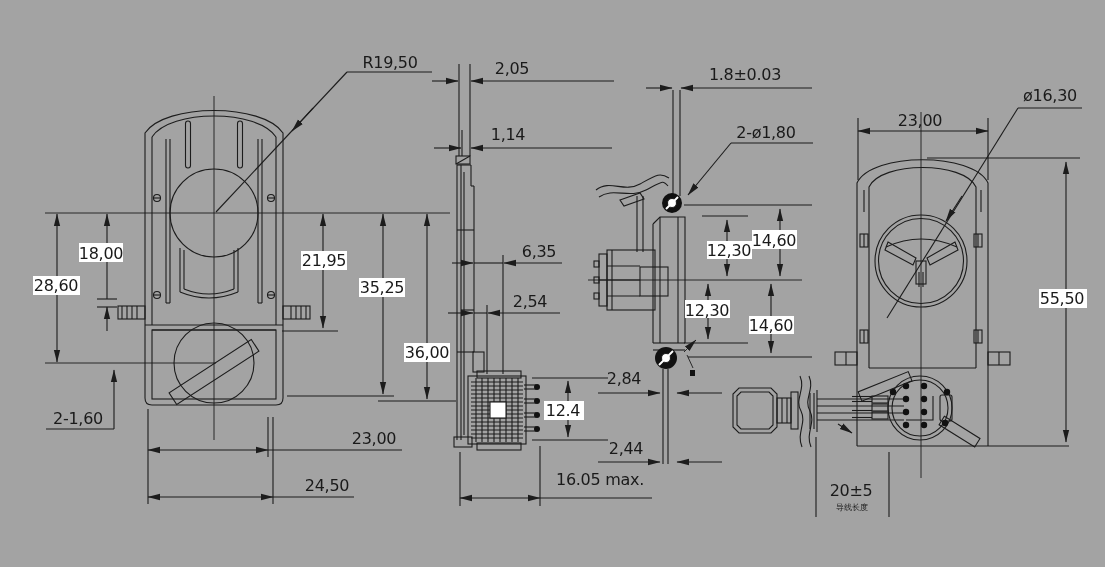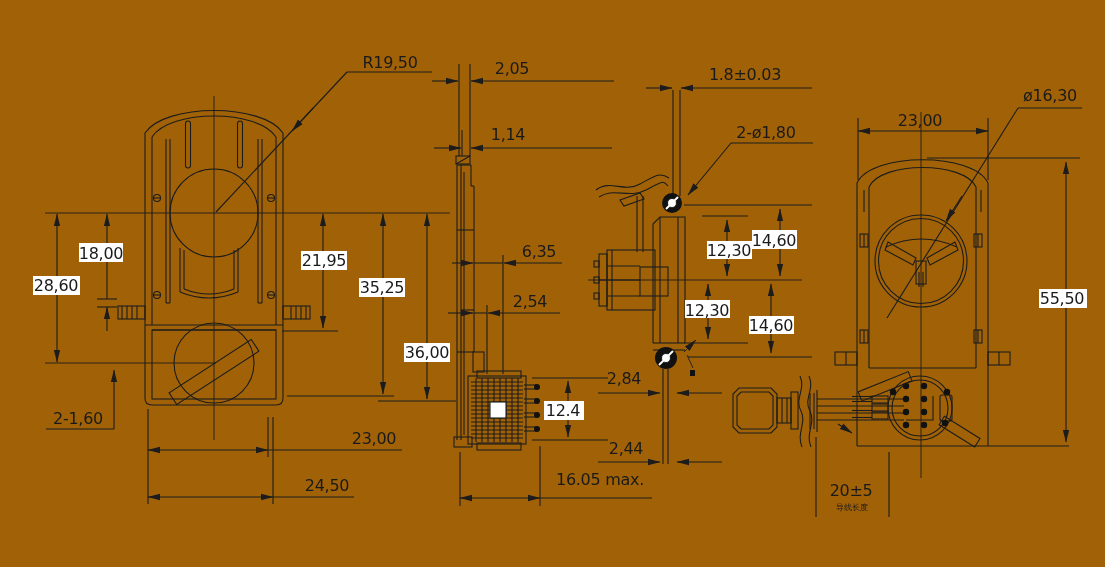--- a/index.html
+++ b/index.html
@@ -1,16 +1,16 @@
 <!DOCTYPE html>
 <html><head>
 <meta charset="utf-8">
 <style>
   html,body{margin:0;padding:0;background:#ffffff;}
-  .stage{position:relative;width:1105px;height:567px;background:#a16207;overflow:hidden;
+  .stage{position:relative;width:1105px;height:567px;background:#a3a3a3;overflow:hidden;
          font-family:"DejaVu Sans",sans-serif;}
   svg{position:absolute;left:0;top:0;}
   svg line, svg path, svg rect, svg circle, svg polyline, svg polygon{
     stroke:#1c1c1c;stroke-width:1.1;fill:none;stroke-linecap:butt;}
   .thin{stroke-width:0.9;}
   .dense{stroke-width:1.4;}
   .fillb{fill:#111;stroke:none;}
   .fillw{fill:#fff;stroke:#1c1c1c;}
   .bg{fill:#fff;stroke:none;}
   text{fill:#1a1a1a;font-family:"DejaVu Sans",sans-serif;font-size:16px;

